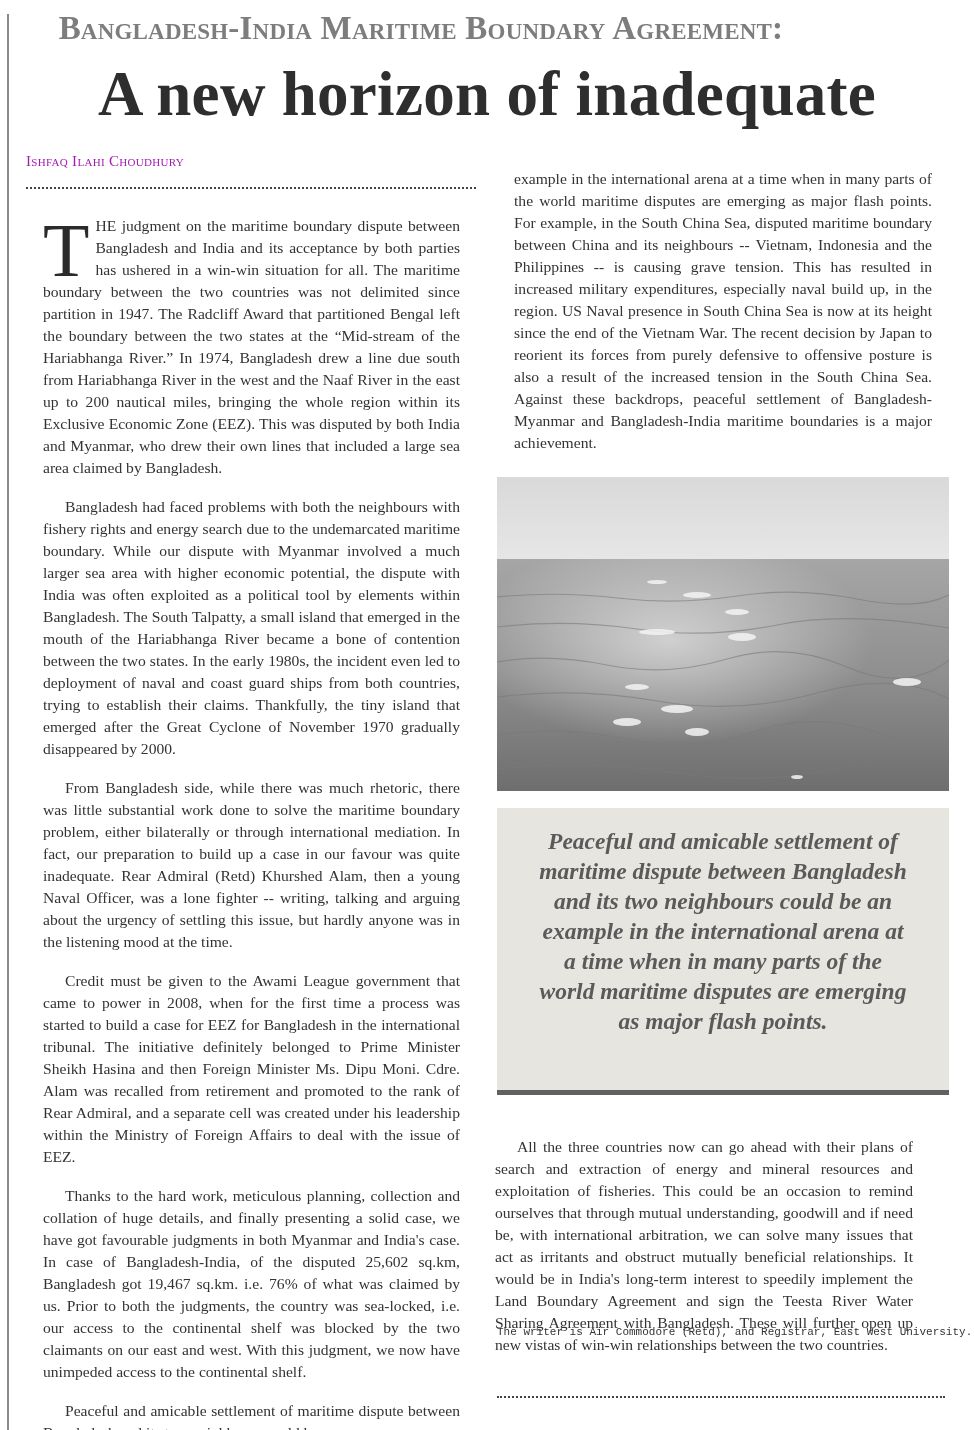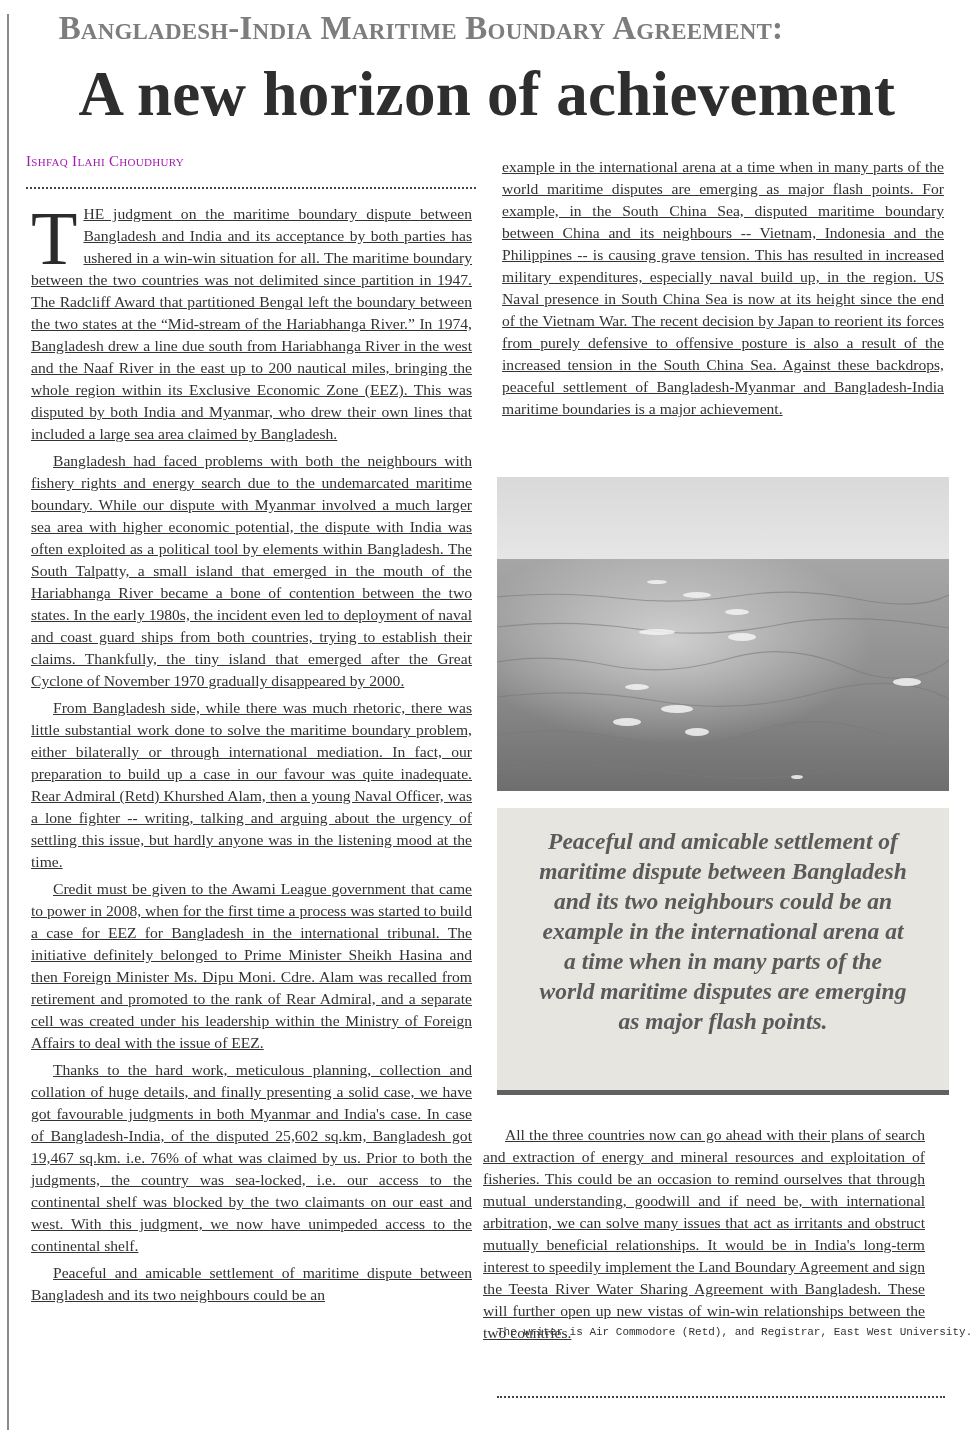--- a/index.html
+++ b/index.html
@@ -9,41 +9,41 @@
     font-family:"Liberation Serif", serif; font-size:33px; letter-spacing:0.2px; color:#7d7d7d;
     font-variant:small-caps; font-weight:bold; line-height:40px; white-space:nowrap; }
   .headline { position:absolute; left:0; top:56px; width:974px; text-align:center;
     font-family:"Liberation Serif", serif; font-size:63px; font-weight:bold; color:#2e2e2e;
     line-height:76px; letter-spacing:0.3px; white-space:nowrap; }
   .byline { position:absolute; left:26px; top:153px; font-family:"Liberation Serif", serif;
     font-size:15px; font-variant:small-caps; color:#a21caf; letter-spacing:0.3px; }
   .dots { position:absolute; border-top:2px dotted #444; height:0; }
   .col { position:absolute; font-family:"Liberation Serif", serif; font-size:15.6px;
     line-height:22px; text-align:justify; color:#333; hyphens:none; }
-  .col p { margin:5px; text-indent:22px;text-decoration:underline; }
+  .col p { margin:17px; text-indent:22px; }
   .col p.first { text-indent:0; }
   .col p.cont { text-indent:0; }
   .dropcap { float:left; font-size:76px; line-height:58px; margin:6px 6px 0 0;
     font-family:"Liberation Serif", serif; color:#2b2b2b; }
   .photo { position:absolute; left:497px; top:477px; width:452px; height:314px; overflow:hidden; }
   .pull { position:absolute; left:497px; top:808px; width:452px; height:282px;
     background:#e6e5df; border-bottom:5px solid #616161; }
   .pull-text { position:absolute; left:0; top:18px; width:452px; text-align:center;
     font-family:"Liberation Serif", serif; font-style:italic; font-weight:bold;
     font-size:23.5px; line-height:30px; color:#5a5a5a; }
   .credit { position:absolute; left:497px; top:1326px; font-family:Liberation Mono, monospace;
     font-size:11px; color:#333; }
 </style>
 </head>
 <body>
 
 <div class="vrule"></div>
 
 <div class="kicker">Bangladesh-India Maritime Boundary Agreement:</div>
-<div class="headline">A new horizon of achievement</div>
+<div class="headline">A new horizon of inadequate</div>
 
 <div class="byline">Ishfaq Ilahi Choudhury</div>
 <div class="dots" style="left:26px; top:187px; width:450px;"></div>
 
 <div class="col" style="left:26px; top:198px; width:451px;">
   <p class="first"><span class="dropcap">T</span><span>HE judgment on the maritime boundary dispute between Bangladesh and India and its acceptance by both parties has ushered in a win-win situation for all. The maritime boundary between the two countries was not delimited since partition in 1947. The Radcliff Award that partitioned Bengal left the boundary between the two states at the “Mid-stream of the Hariabhanga River.” In 1974, Bangladesh drew a line due south from Hariabhanga River in the west and the Naaf River in the east up to 200 nautical miles, bringing the whole region within its Exclusive Economic Zone (EEZ). This was disputed by both India and Myanmar, who drew their own lines that included a large sea area claimed by Bangladesh.</span></p>
   <p>Bangladesh had faced problems with both the neighbours with fishery rights and energy search due to the undemarcated maritime boundary. While our dispute with Myanmar involved a much larger sea area with higher economic potential, the dispute with India was often exploited as a political tool by elements within Bangladesh. The South Talpatty, a small island that emerged in the mouth of the Hariabhanga River became a bone of contention between the two states. In the early 1980s, the incident even led to deployment of naval and coast guard ships from both countries, trying to establish their claims. Thankfully, the tiny island that emerged after the Great Cyclone of November 1970 gradually disappeared by 2000.</p>
   <p>From Bangladesh side, while there was much rhetoric, there was little substantial work done to solve the maritime boundary problem, either bilaterally or through international mediation. In fact, our preparation to build up a case in our favour was quite inadequate. Rear Admiral (Retd) Khurshed Alam, then a young Naval Officer, was a lone fighter -- writing, talking and arguing about the urgency of settling this issue, but hardly anyone was in the listening mood at the time.</p>
   <p>Credit must be given to the Awami League government that came to power in 2008, when for the first time a process was started to build a case for EEZ for Bangladesh in the international tribunal. The initiative definitely belonged to Prime Minister Sheikh Hasina and then Foreign Minister Ms. Dipu Moni. Cdre. Alam was recalled from retirement and promoted to the rank of Rear Admiral, and a separate cell was created under his leadership within the Ministry of Foreign Affairs to deal with the issue of EEZ.</p>
   <p>Thanks to the hard work, meticulous planning, collection and collation of huge details, and finally presenting a solid case, we have got favourable judgments in both Myanmar and India's case. In case of Bangladesh-India, of the disputed 25,602 sq.km, Bangladesh got 19,467 sq.km. i.e. 76% of what was claimed by us. Prior to both the judgments, the country was sea-locked, i.e. our access to the continental shelf was blocked by the two claimants on our east and west. With this judgment, we now have unimpeded access to the continental shelf.</p>

